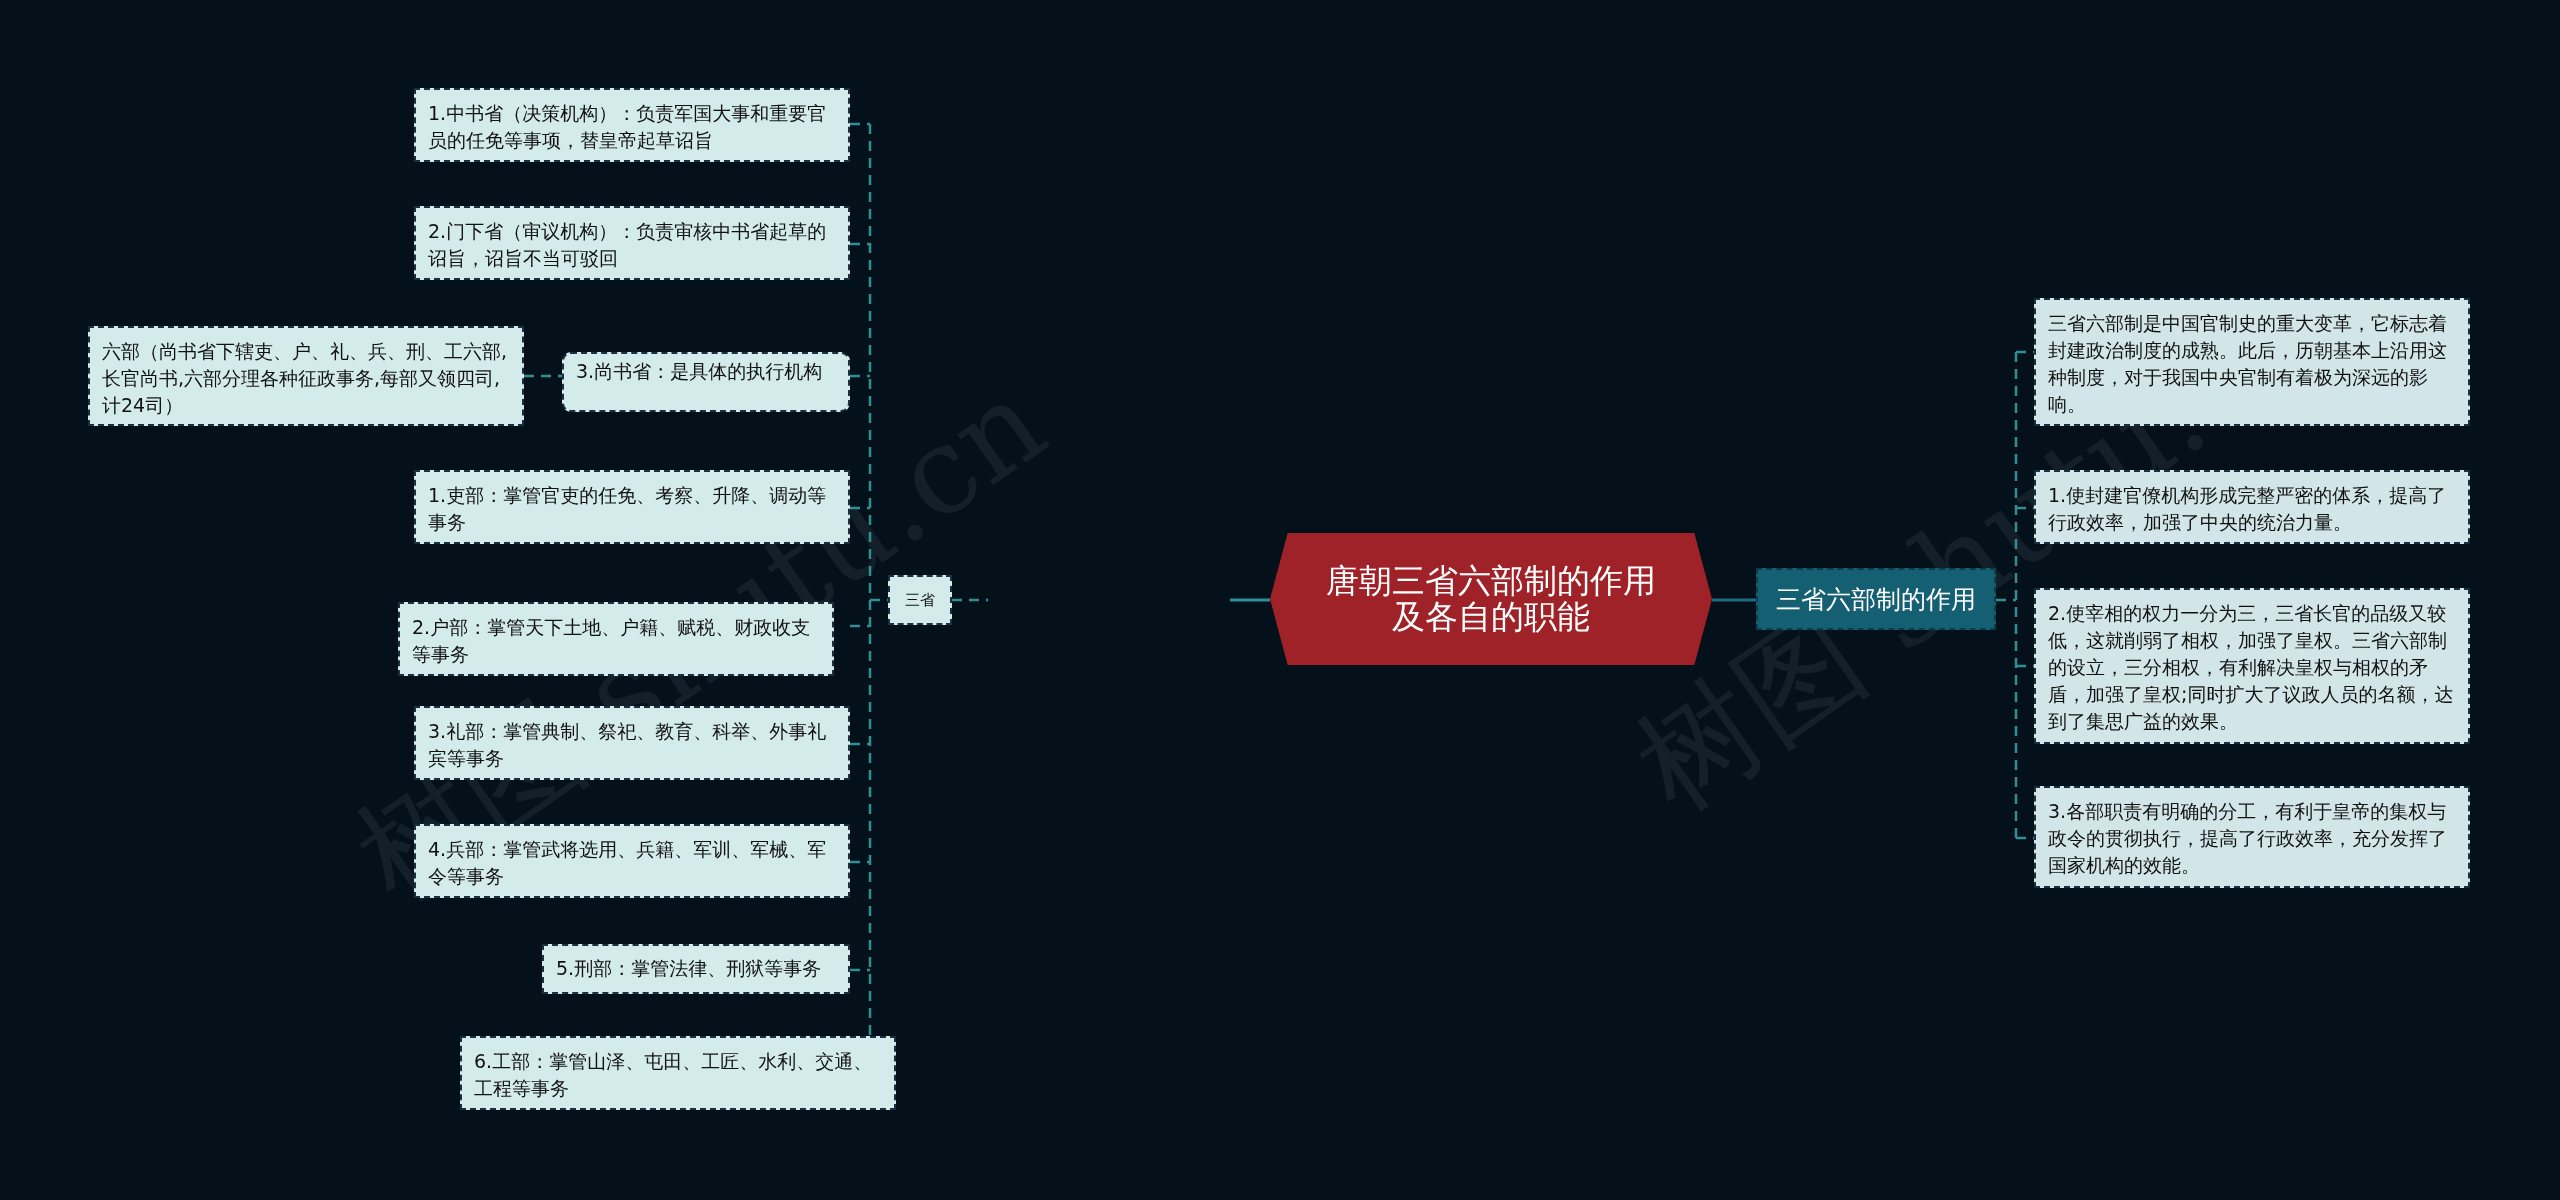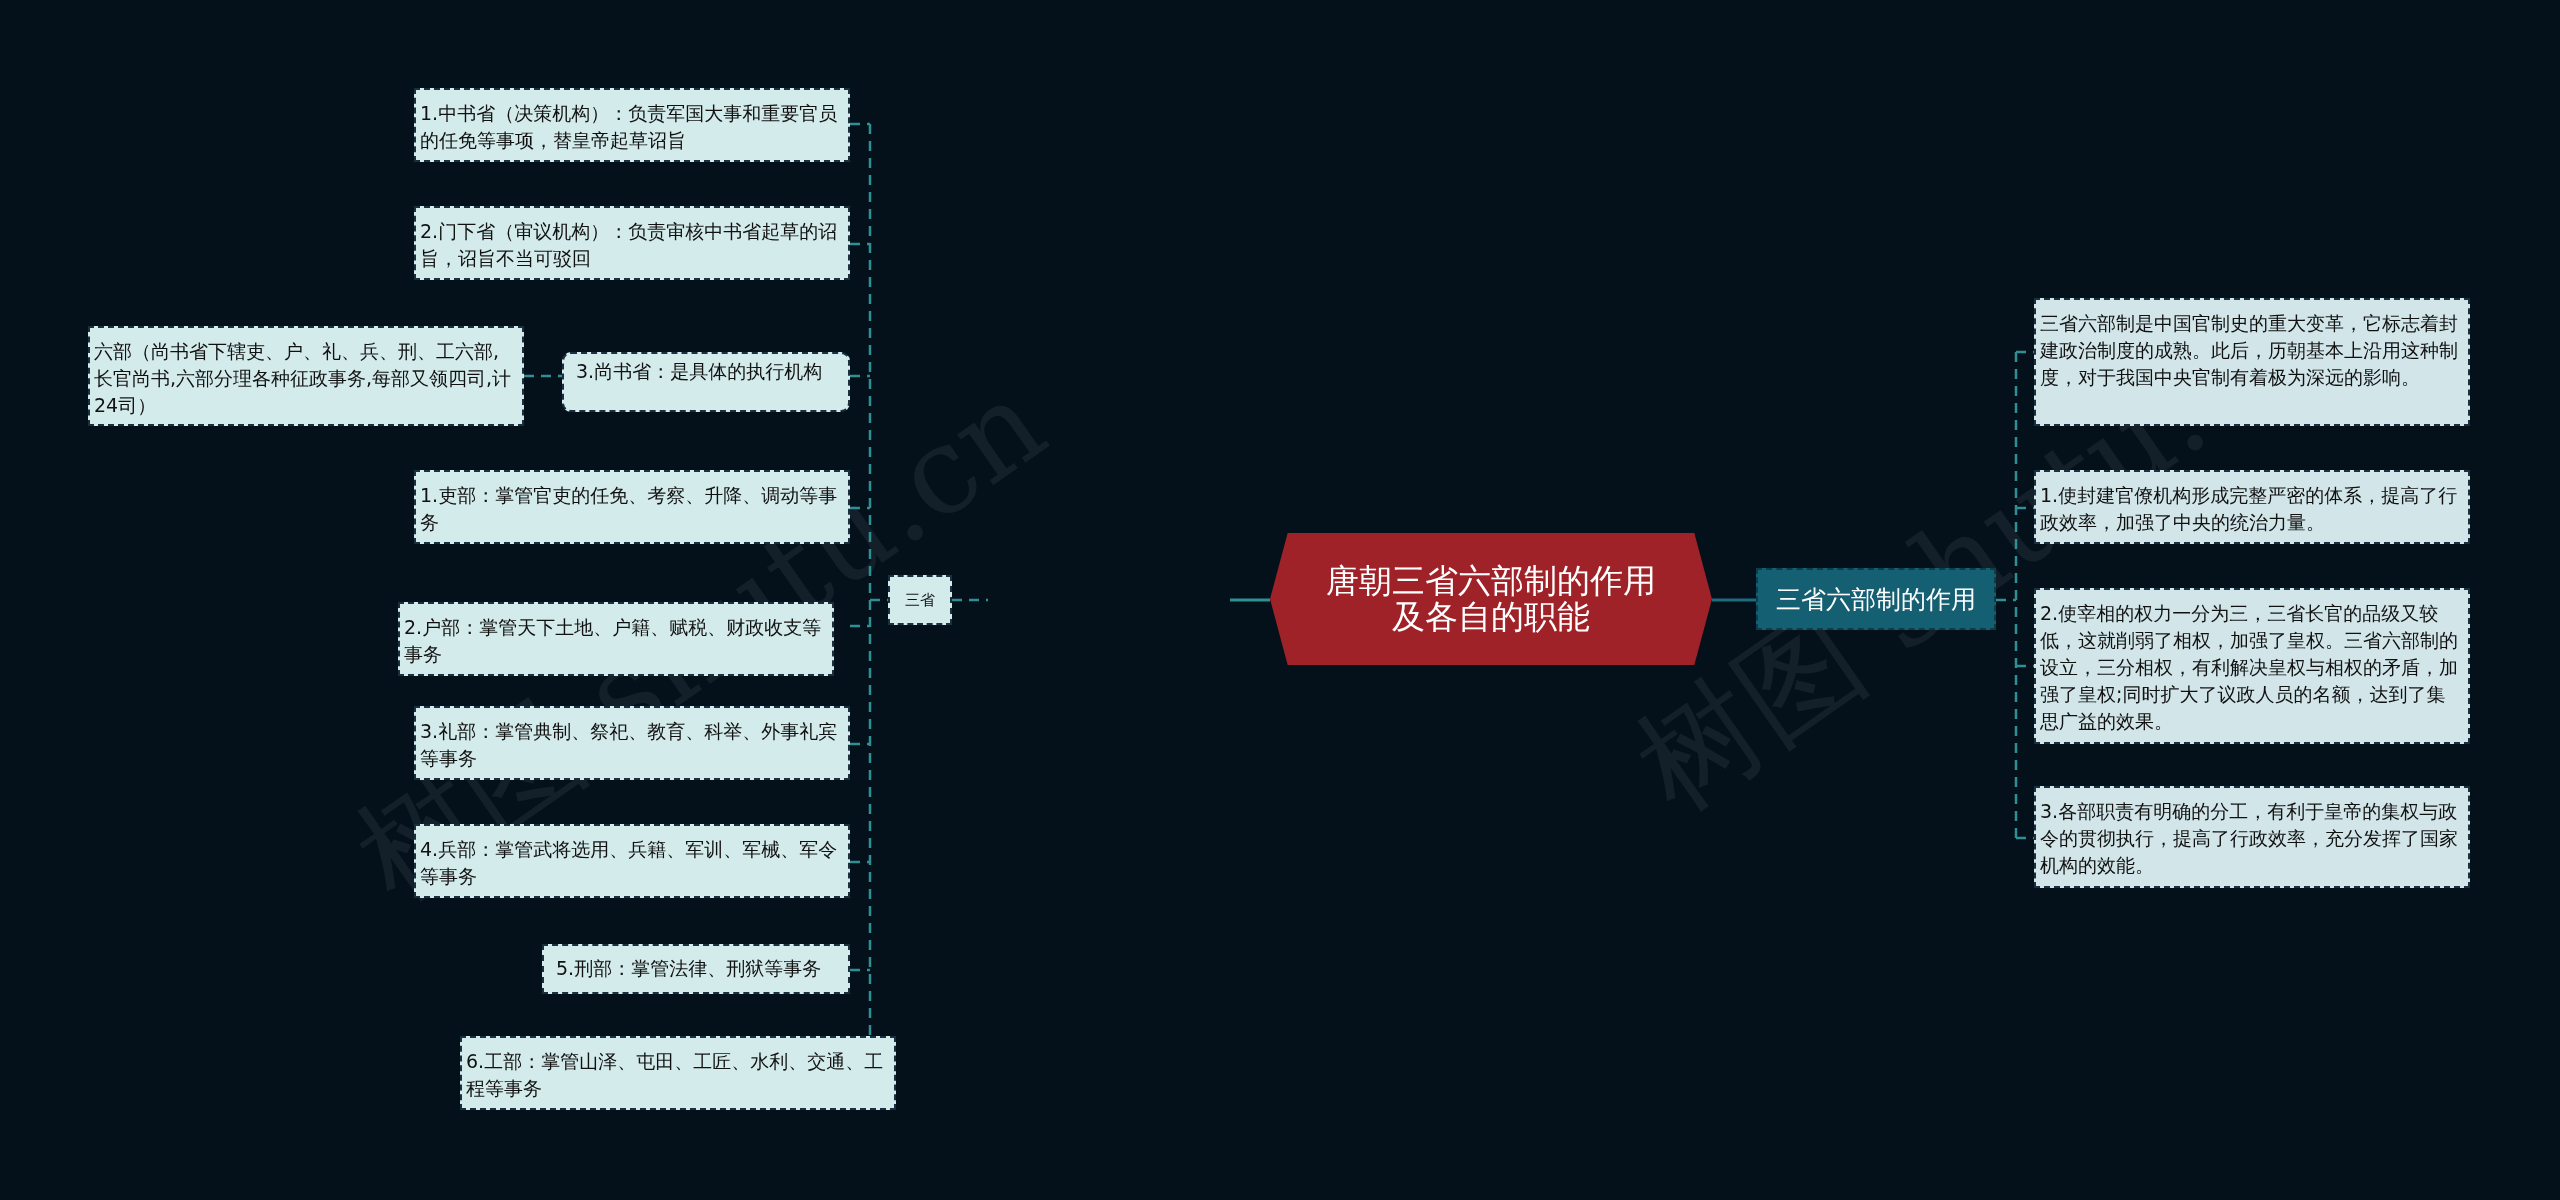--- a/index.html
+++ b/index.html
@@ -7,21 +7,21 @@
     width: 2560px; height: 1200px; position: relative; overflow: hidden;
     background: #04111a;
     font-family: "DejaVu Sans", "Liberation Sans", sans-serif;
   }
   .canvas { position: absolute; left: 0; top: 0; width: 2560px; height: 1200px; }
   svg.lines { position: absolute; left: 0; top: 0; width: 2560px; height: 1200px; }
   .node {
     position: absolute; box-sizing: border-box;
     border: 2px dashed #1a3040;
     color: #111; font-size: 19px; line-height: 27px;
-    padding: 10px 4px;
+    padding: 10px 12px;
   }
   .leaf { background: #d4ebec; }
   .leaf-r { background: #d2e6ea; }
   .center {
     position: absolute; left: 1270px; top: 533px; width: 442px; height: 132px;
     background: #9e2228; color: #fff; font-size: 33px; line-height: 36px;
     clip-path: polygon(4% 0, 96% 0, 100% 50%, 96% 100%, 4% 100%, 0 50%);
     display: flex; align-items: center; justify-content: center; text-align: center;
     padding: 0 56px; box-sizing: border-box;
   }

